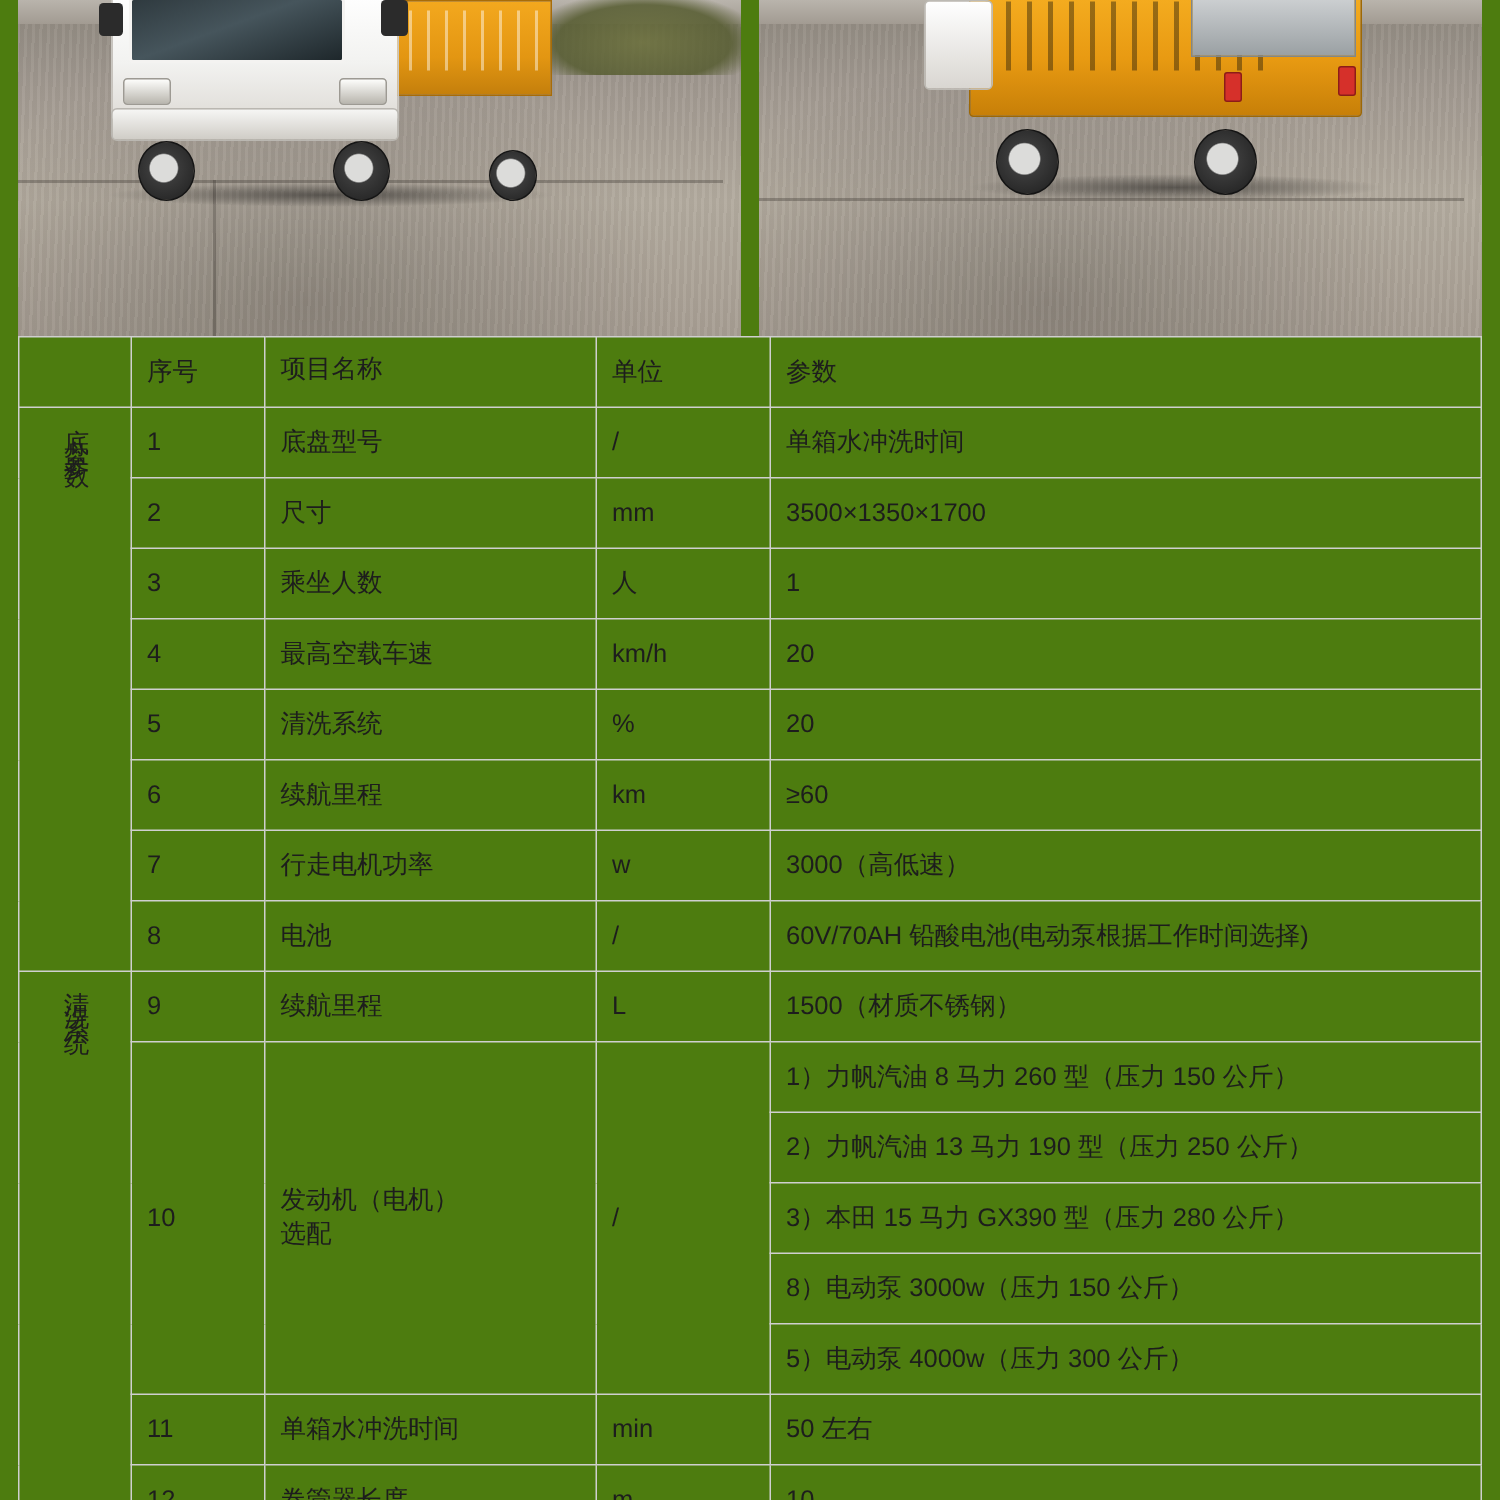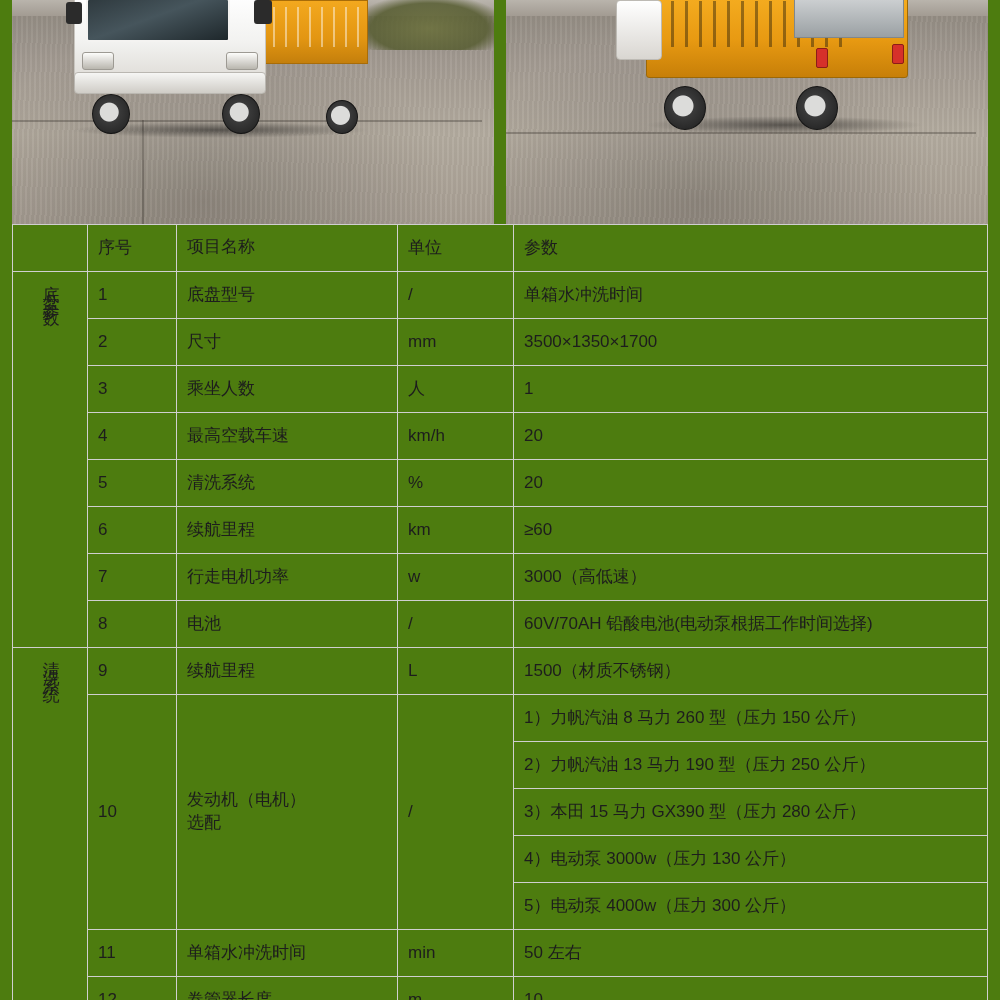--- a/index.html
+++ b/index.html
@@ -339,21 +339,21 @@
           <td rowspan="5">/</td>
           <td>1）力帆汽油 8 马力 260 型（压力 150 公斤）</td>
         </tr>
         <tr>
           <td>2）力帆汽油 13 马力 190 型（压力 250 公斤）</td>
         </tr>
         <tr>
           <td>3）本田 15 马力 GX390 型（压力 280 公斤）</td>
         </tr>
         <tr>
-          <td>4）电动泵 3000w（压力 130 公斤）</td>
+          <td>8）电动泵 3000w（压力 150 公斤）</td>
         </tr>
         <tr>
           <td>5）电动泵 4000w（压力 300 公斤）</td>
         </tr>
 
         <tr>
           <td class="center">11</td>
           <td>单箱水冲洗时间</td>
           <td>min</td>
           <td>50 左右</td>

